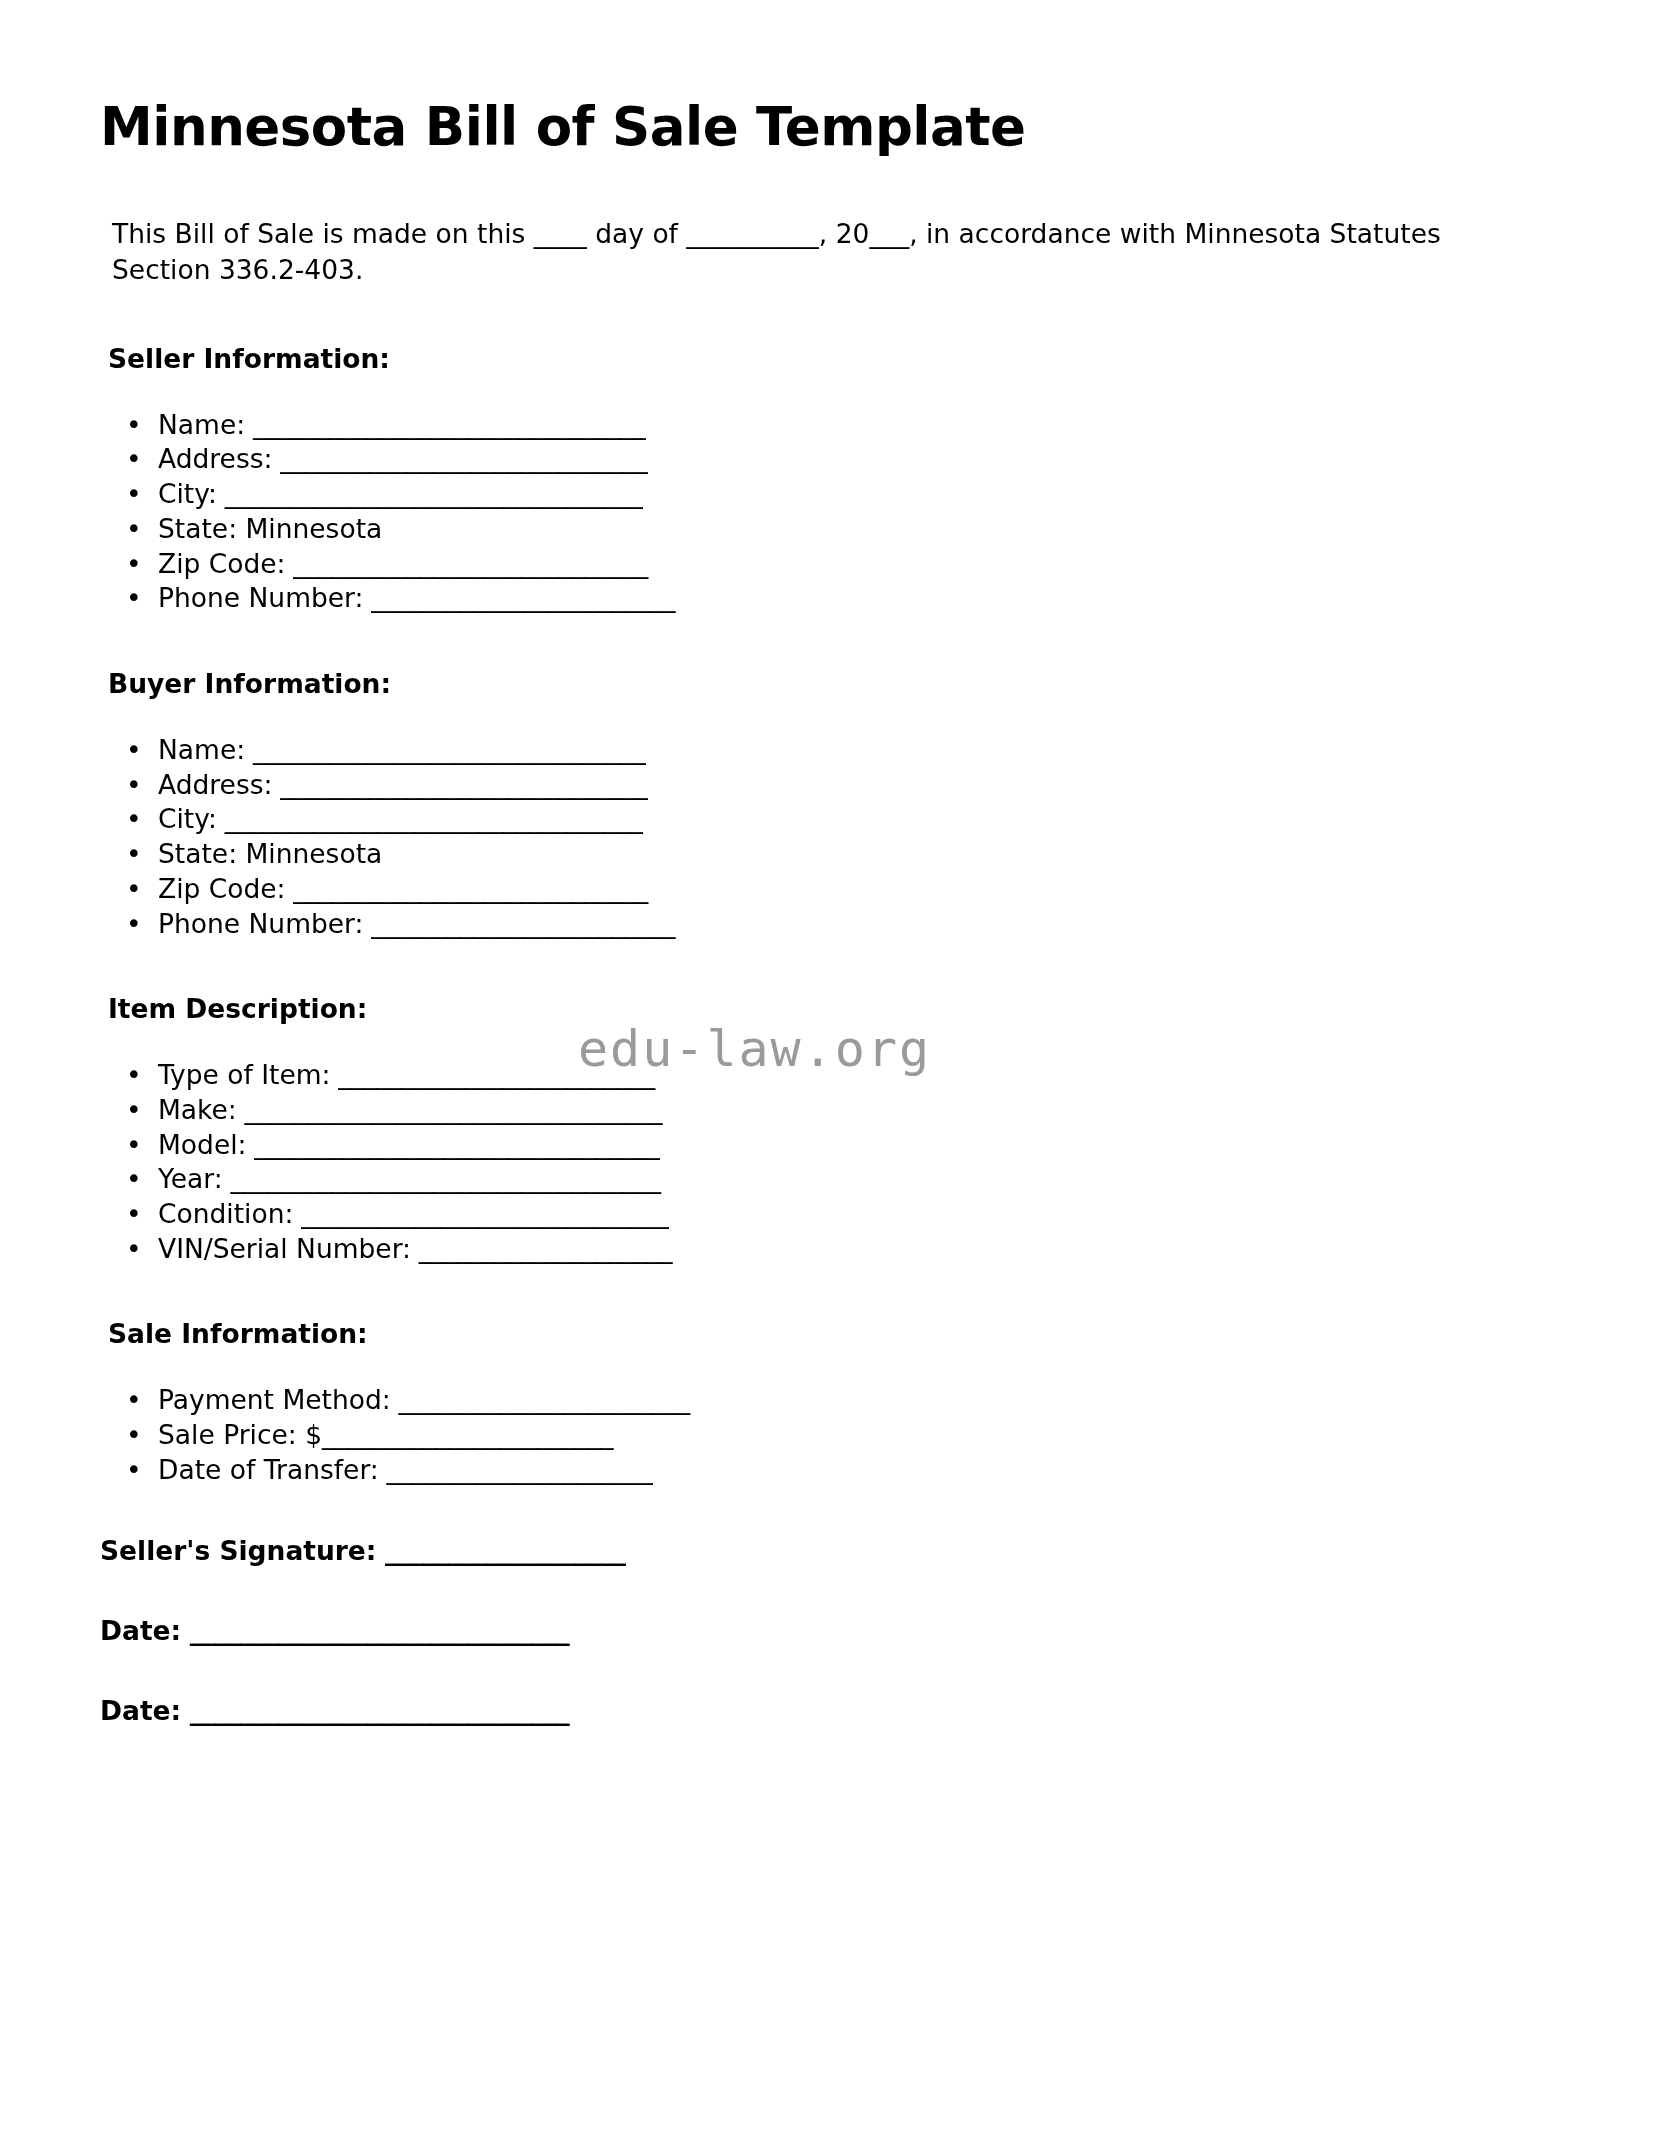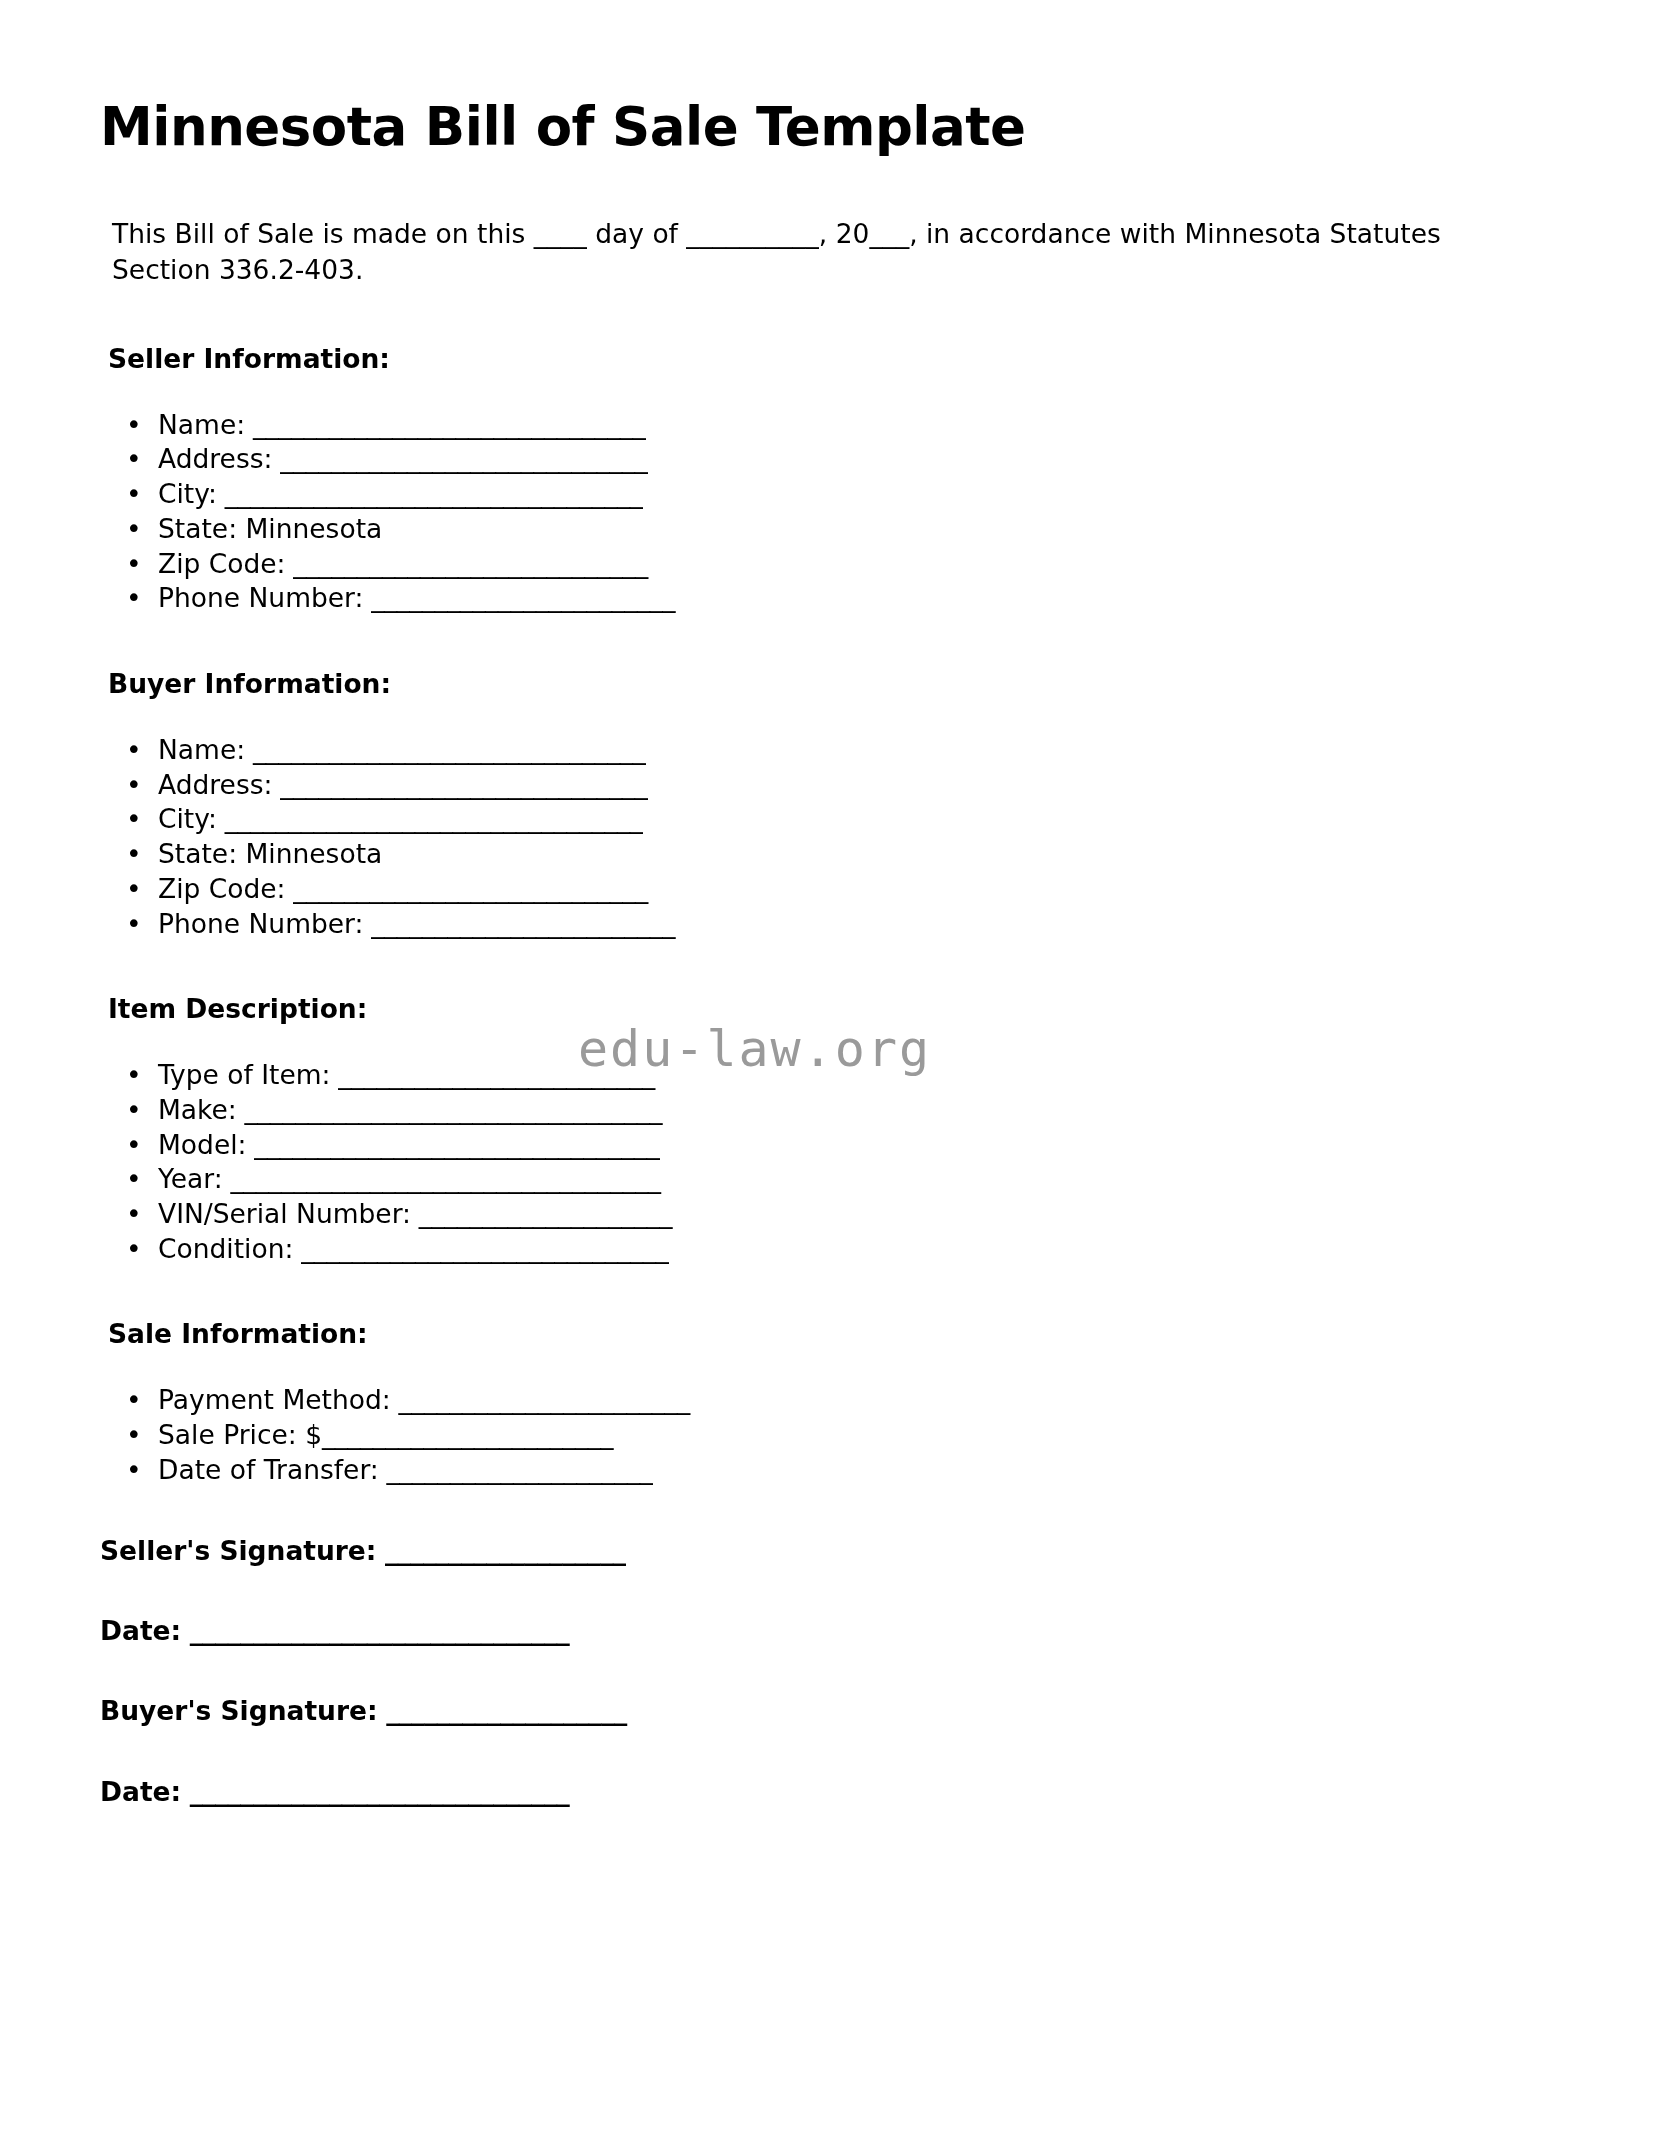--- a/index.html
+++ b/index.html
@@ -153,36 +153,35 @@
         <li><span>Zip Code:</span><span class="blank"> ____________________________</span></li>
         <li><span>Phone Number:</span><span class="blank"> ________________________</span></li>
       </ul>
 
     <h2 class="section-heading">Item Description:</h2>
     <ul class="fields">
         <li><span>Type of Item:</span><span class="blank"> _________________________</span></li>
         <li><span>Make:</span><span class="blank"> _________________________________</span></li>
         <li><span>Model:</span><span class="blank"> ________________________________</span></li>
         <li><span>Year:</span><span class="blank"> __________________________________</span></li>
+        <li><span>Condition:</span><span class="blank"> _____________________________</span></li>
         <li><span>VIN/Serial Number:</span><span class="blank"> ____________________</span></li>
-        <li><span>Condition:</span><span class="blank"> _____________________________</span></li>
       </ul>
 
     <h2 class="section-heading">Sale Information:</h2>
     <ul class="fields">
         <li><span>Payment Method:</span><span class="blank"> _______________________</span></li>
         <li><span>Sale Price: $</span><span class="blank">_______________________</span></li>
         <li><span>Date of Transfer:</span><span class="blank"> _____________________</span></li>
       </ul>
 
 
     <div>
         <p class="sig-line"><span>Seller's Signature:</span><span class="blank"> ___________________</span></p>
         <p class="sig-line"><span>Date:</span><span class="blank"> ______________________________</span></p>
-        <p class="sig-line"><span>Buyer's Signature:</span><span class="blank"> ___________________</span></p>
         <p class="sig-line"><span>Date:</span><span class="blank"> ______________________________</span></p>
       </div>
 
   </div>
 
   <div class="watermark">edu-law.org</div>
 
 </div>
 
 </body></html>

